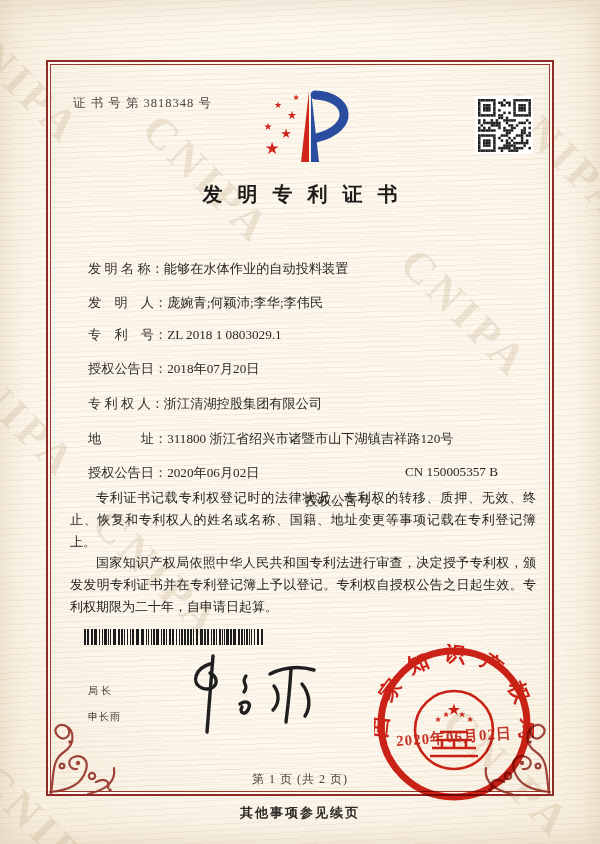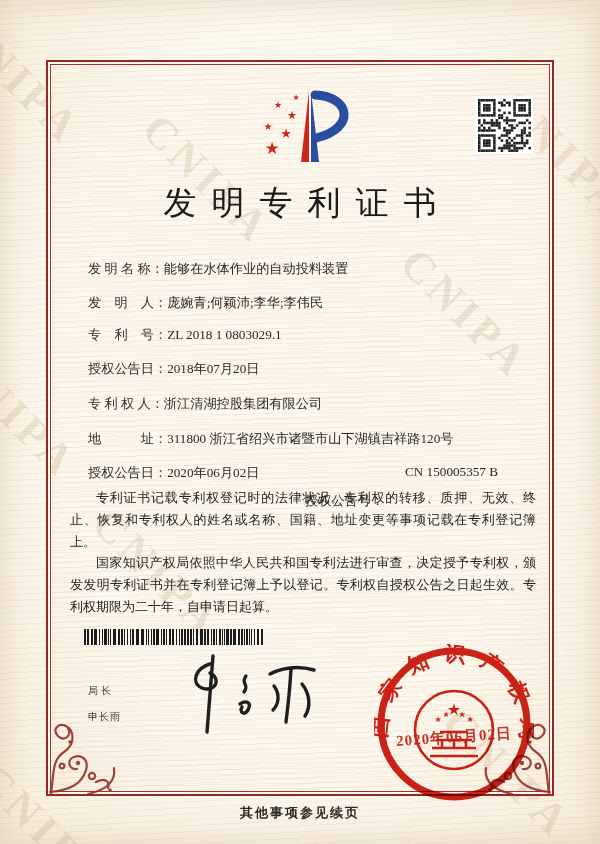--- a/index.html
+++ b/index.html
@@ -25,21 +25,21 @@
     box-shadow: inset 0 0 0 2px #fdf7ec, inset 0 0 0 3px #9a372e;
     background:repeating-linear-gradient(179deg, rgba(208,148,116,0.10) 0 1px, rgba(255,255,255,0) 1px 5px);
   }
   .corner{position:absolute;z-index:4;width:92px;height:88px;}
   .corner-left{left:48px;top:708px;}
   .corner-right{left:460px;top:708px;transform:scaleX(-1);}
   .cert-no{position:absolute;z-index:3;left:73px;top:95px;font-size:12.5px;color:#4b4540;letter-spacing:1px;}
   .logo{position:absolute;z-index:3;left:258px;top:86px;width:108px;height:82px;}
   .qr-box{position:absolute;z-index:3;left:475px;top:96px;width:58px;height:58px;background:#fff;display:flex;align-items:center;justify-content:center;}
   .title{position:absolute;z-index:3;left:0;top:181px;width:100%;text-align:center;
-    font-size:33px;font-weight:400;color:#1d1b19;letter-spacing:15px;text-indent:15px;}
+    font-size:20px;font-weight:700;color:#1d1b19;letter-spacing:15px;text-indent:15px;}
   .fields{position:absolute;z-index:3;left:88px;top:260px;width:452px;font-size:13.2px;color:#2e2a26;}
   .frow{position:absolute;left:0;white-space:nowrap;}
   .flabel{display:inline-block;color:#332f2b;}
   .fvalue{color:#2b2824;}
   .col2-label{position:absolute;left:217px;top:0;margin-top:28px;}
   .col2-value{position:absolute;left:317px;top:0;}
   .legal{position:absolute;z-index:3;left:70px;top:487px;width:466px;font-size:13px;line-height:21.8px;
     color:#262320;text-align:justify;}
   .legal p{margin:0;text-indent:2em;}
   .barcode{position:absolute;z-index:3;left:84px;top:629px;width:180px;height:16px;}
@@ -94,20 +94,21 @@
       <circle cx="44" cy="68" r="3.2"></circle>
       <circle cx="14" cy="58" r="2.4"></circle>
     </g>
     <g fill="#96352b" opacity="0.9">
       <circle cx="30" cy="55" r="2.2"></circle>
       <circle cx="22" cy="34" r="1.8"></circle>
       <circle cx="62" cy="82" r="1.8"></circle>
     </g>
   </svg>
 
+  <div class="cert-no">证 书 号 第 3818348 号</div>
 
   <svg class="logo" viewBox="0 0 108 82">
     <polygon points="51,5 43,76 51,76" fill="#d0251c"></polygon>
     <polygon points="53,5 53,76 61,76" fill="#2a4da0"></polygon>
     <path d="M57,9 C92,10 99,42 58,52" fill="none" stroke="#2a4da0" stroke-width="9" stroke-linecap="round"></path>
     <g fill="#d0251c" text-anchor="middle">
       <text class="star" x="14" y="68" font-size="17">★</text>
       <text class="star" x="28" y="52" font-size="13">★</text>
       <text class="star" x="10" y="44" font-size="10">★</text>
       <text class="star" x="34" y="33" font-size="11">★</text>
@@ -457,15 +458,16 @@
         </g>
       </g>
       <path id="sealArc" d="M 16,104 A 67,67 0 1 1 144,104" fill="none" stroke="none"></path>
       <text font-size="21" font-weight="700" fill="#cf2318" letter-spacing="14">
         <textPath href="#sealArc" startOffset="10">国家知识产权局</textPath>
       </text>
     </svg>
     <div class="seal-date">2020年06月02日</div>
   </div>
 
+  <div class="page-indicator">第 1 页 (共 2 页)</div>
   <div class="footer-note">其他事项参见续页</div>
 
 </div>
 
 </body></html>

